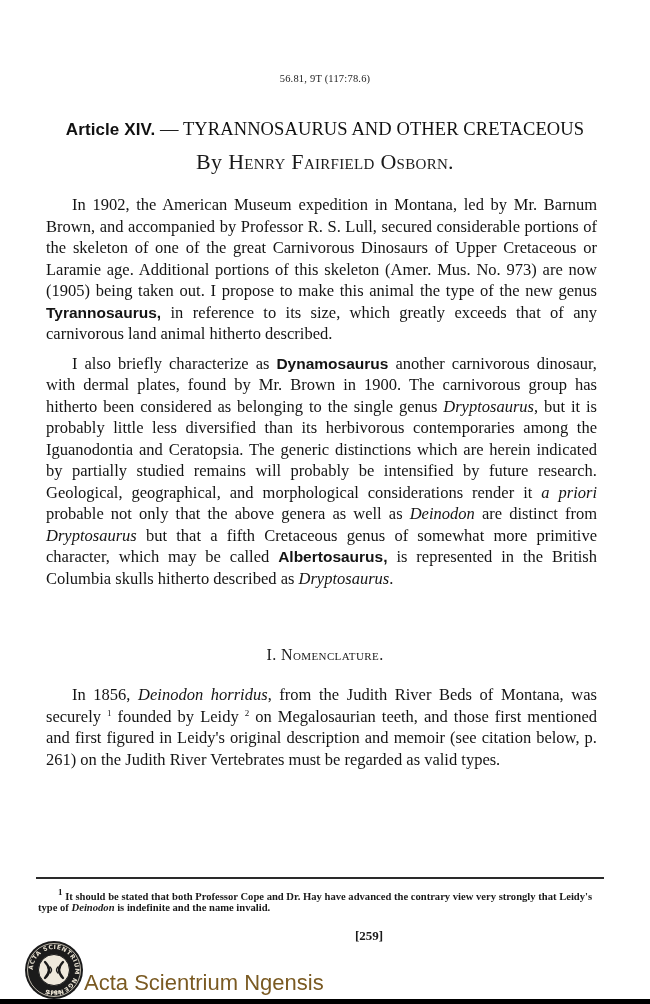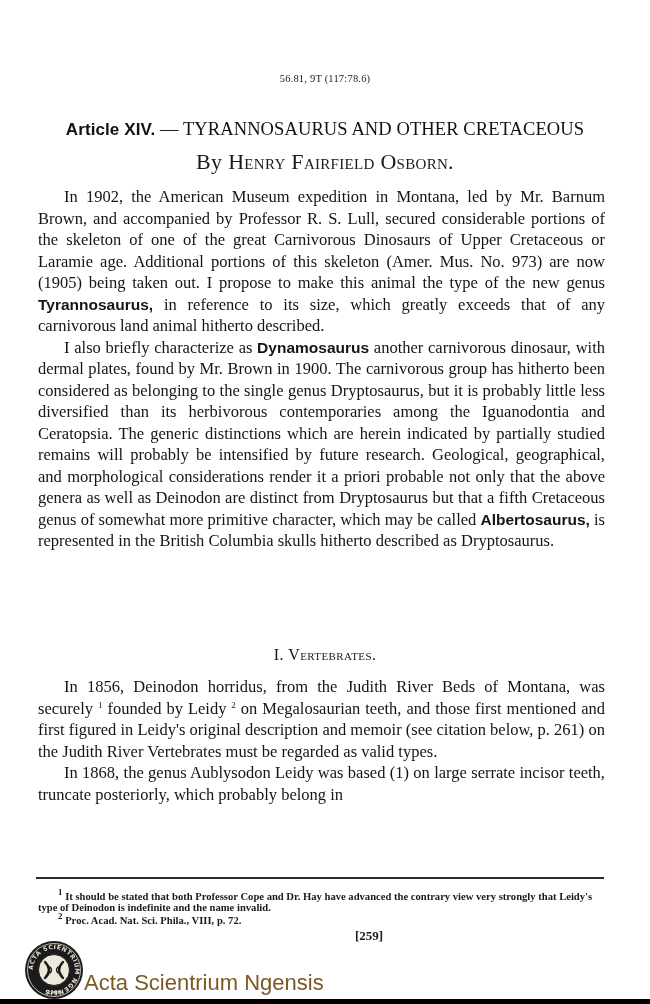--- a/index.html
+++ b/index.html
@@ -21,23 +21,23 @@
     .title .lead { font-family: "Liberation Sans", "DejaVu Sans", sans-serif; font-weight: bold; font-size: 17px; }
     .byline {
       position: absolute; top: 149px; left: 0; width: 650px; text-align: center;
       font-size: 22px; letter-spacing: 0.3px;
     }
     .sc { font-variant: small-caps; }
     .body-text {
       position: absolute; left: 38px; width: 567px;
       font-size: 16.5px; line-height: 21.5px; text-align: justify; color: #141414;
     }
-    .body-text p { margin: 0; text-indent: 26px; }
+    .body-text p { margin: 8px; text-indent: 26px; }
     .b { font-family: "Liberation Sans", "DejaVu Sans", sans-serif; font-weight: bold; font-size: 15.5px; }
-    .i { }
+    .i { font-style: italic; }
     sup { font-size: 9px; line-height: 0; }
     #block1 { top: 186px; }
     .section-heading {
       position: absolute; top: 646px; left: 0; width: 650px; text-align: center;
       font-size: 16px; letter-spacing: 0.4px;
     }
     #block2 { top: 676px; }
     .rule {
       position: absolute; top: 877px; left: 36px; width: 568px; height: 0;
       border-top: 2px solid #2a2a2a;
@@ -76,33 +76,31 @@
   <div class="byline">
     <span>By </span><span class="sc">Henry Fairfield Osborn.</span>
   </div>
 
   <div class="body-text" id="block1">
     <p><span>In 1902, the American Museum expedition in Montana, led by Mr. Barnum Brown, and accompanied by Professor R. S. Lull, secured considerable portions of the skeleton of one of the great Carnivorous Dinosaurs of Upper Cretaceous or Laramie age. Additional portions of this skeleton (Amer. Mus. No. 973) are now (1905) being taken out. I propose to make this animal the type of the new genus </span><span class="b">Tyrannosaurus,</span><span> in reference to its size, which greatly exceeds that of any carnivorous land animal hitherto described.</span></p>
     <p><span>I also briefly characterize as </span><span class="b">Dynamosaurus</span><span> another carnivorous dinosaur, with dermal plates, found by Mr. Brown in 1900. The carnivorous group has hitherto been considered as belonging to the single genus </span><span class="i">Dryptosaurus</span><span>, but it is probably little less diversified than its herbivorous contemporaries among the Iguanodontia and Ceratopsia. The generic distinctions which are herein indicated by partially studied remains will probably be intensified by future research. Geological, geographical, and morphological considerations render it </span><span class="i">a priori</span><span> probable not only that the above genera as well as </span><span class="i">Deinodon</span><span> are distinct from </span><span class="i">Dryptosaurus</span><span> but that a fifth Cretaceous genus of somewhat more primitive character, which may be called </span><span class="b">Albertosaurus,</span><span> is represented in the British Columbia skulls hitherto described as </span><span class="i">Dryptosaurus</span><span>.</span></p>
   </div>
 
   <div class="section-heading">
-    <span>I. </span><span class="sc">Vertebrates.</span>
+    <span>I. </span><span class="sc">Nomenclature.</span>
   </div>
 
   <div class="body-text" id="block2">
     <p><span>In 1856, </span><span class="i">Deinodon horridus</span><span>, from the Judith River Beds of Montana, was securely </span><sup>1</sup><span> founded by Leidy </span><sup>2</sup><span> on Megalosaurian teeth, and those first mentioned and first figured in Leidy's original description and memoir (see citation below, p. 261) on the Judith River Vertebrates must be regarded as valid types.</span></p>
-    <p><span>In 1868, the genus </span><span class="i">Aublysodon</span><span> Leidy was based (1) on large serrate incisor teeth, truncate posteriorly, which probably belong in</span></p>
   </div>
 
   <div class="rule"></div>
 
   <div class="footnotes">
     <p class="fn1"><sup>1</sup><span> It should be stated that both Professor Cope and Dr. Hay have advanced the contrary view very strongly that Leidy's type of </span><span class="i">Deinodon</span><span> is indefinite and the name invalid.</span></p>
-    <p class="fn2"><sup>2</sup><span> Proc. Acad. Nat. Sci. Phila., VIII, p. 72.</span></p>
   </div>
 
   <div class="page-number">[259]</div>
 
   <div class="brand">
     <svg class="logo" viewBox="0 0 60 60">
       <defs>
         <path id="ringPath" d="M30,30 m-21,0 a21,21 0 1,1 42,0 a21,21 0 1,1 -42,0"></path>
       </defs>
       <circle cx="30" cy="30" r="29" fill="#1b1b1b"></circle>

